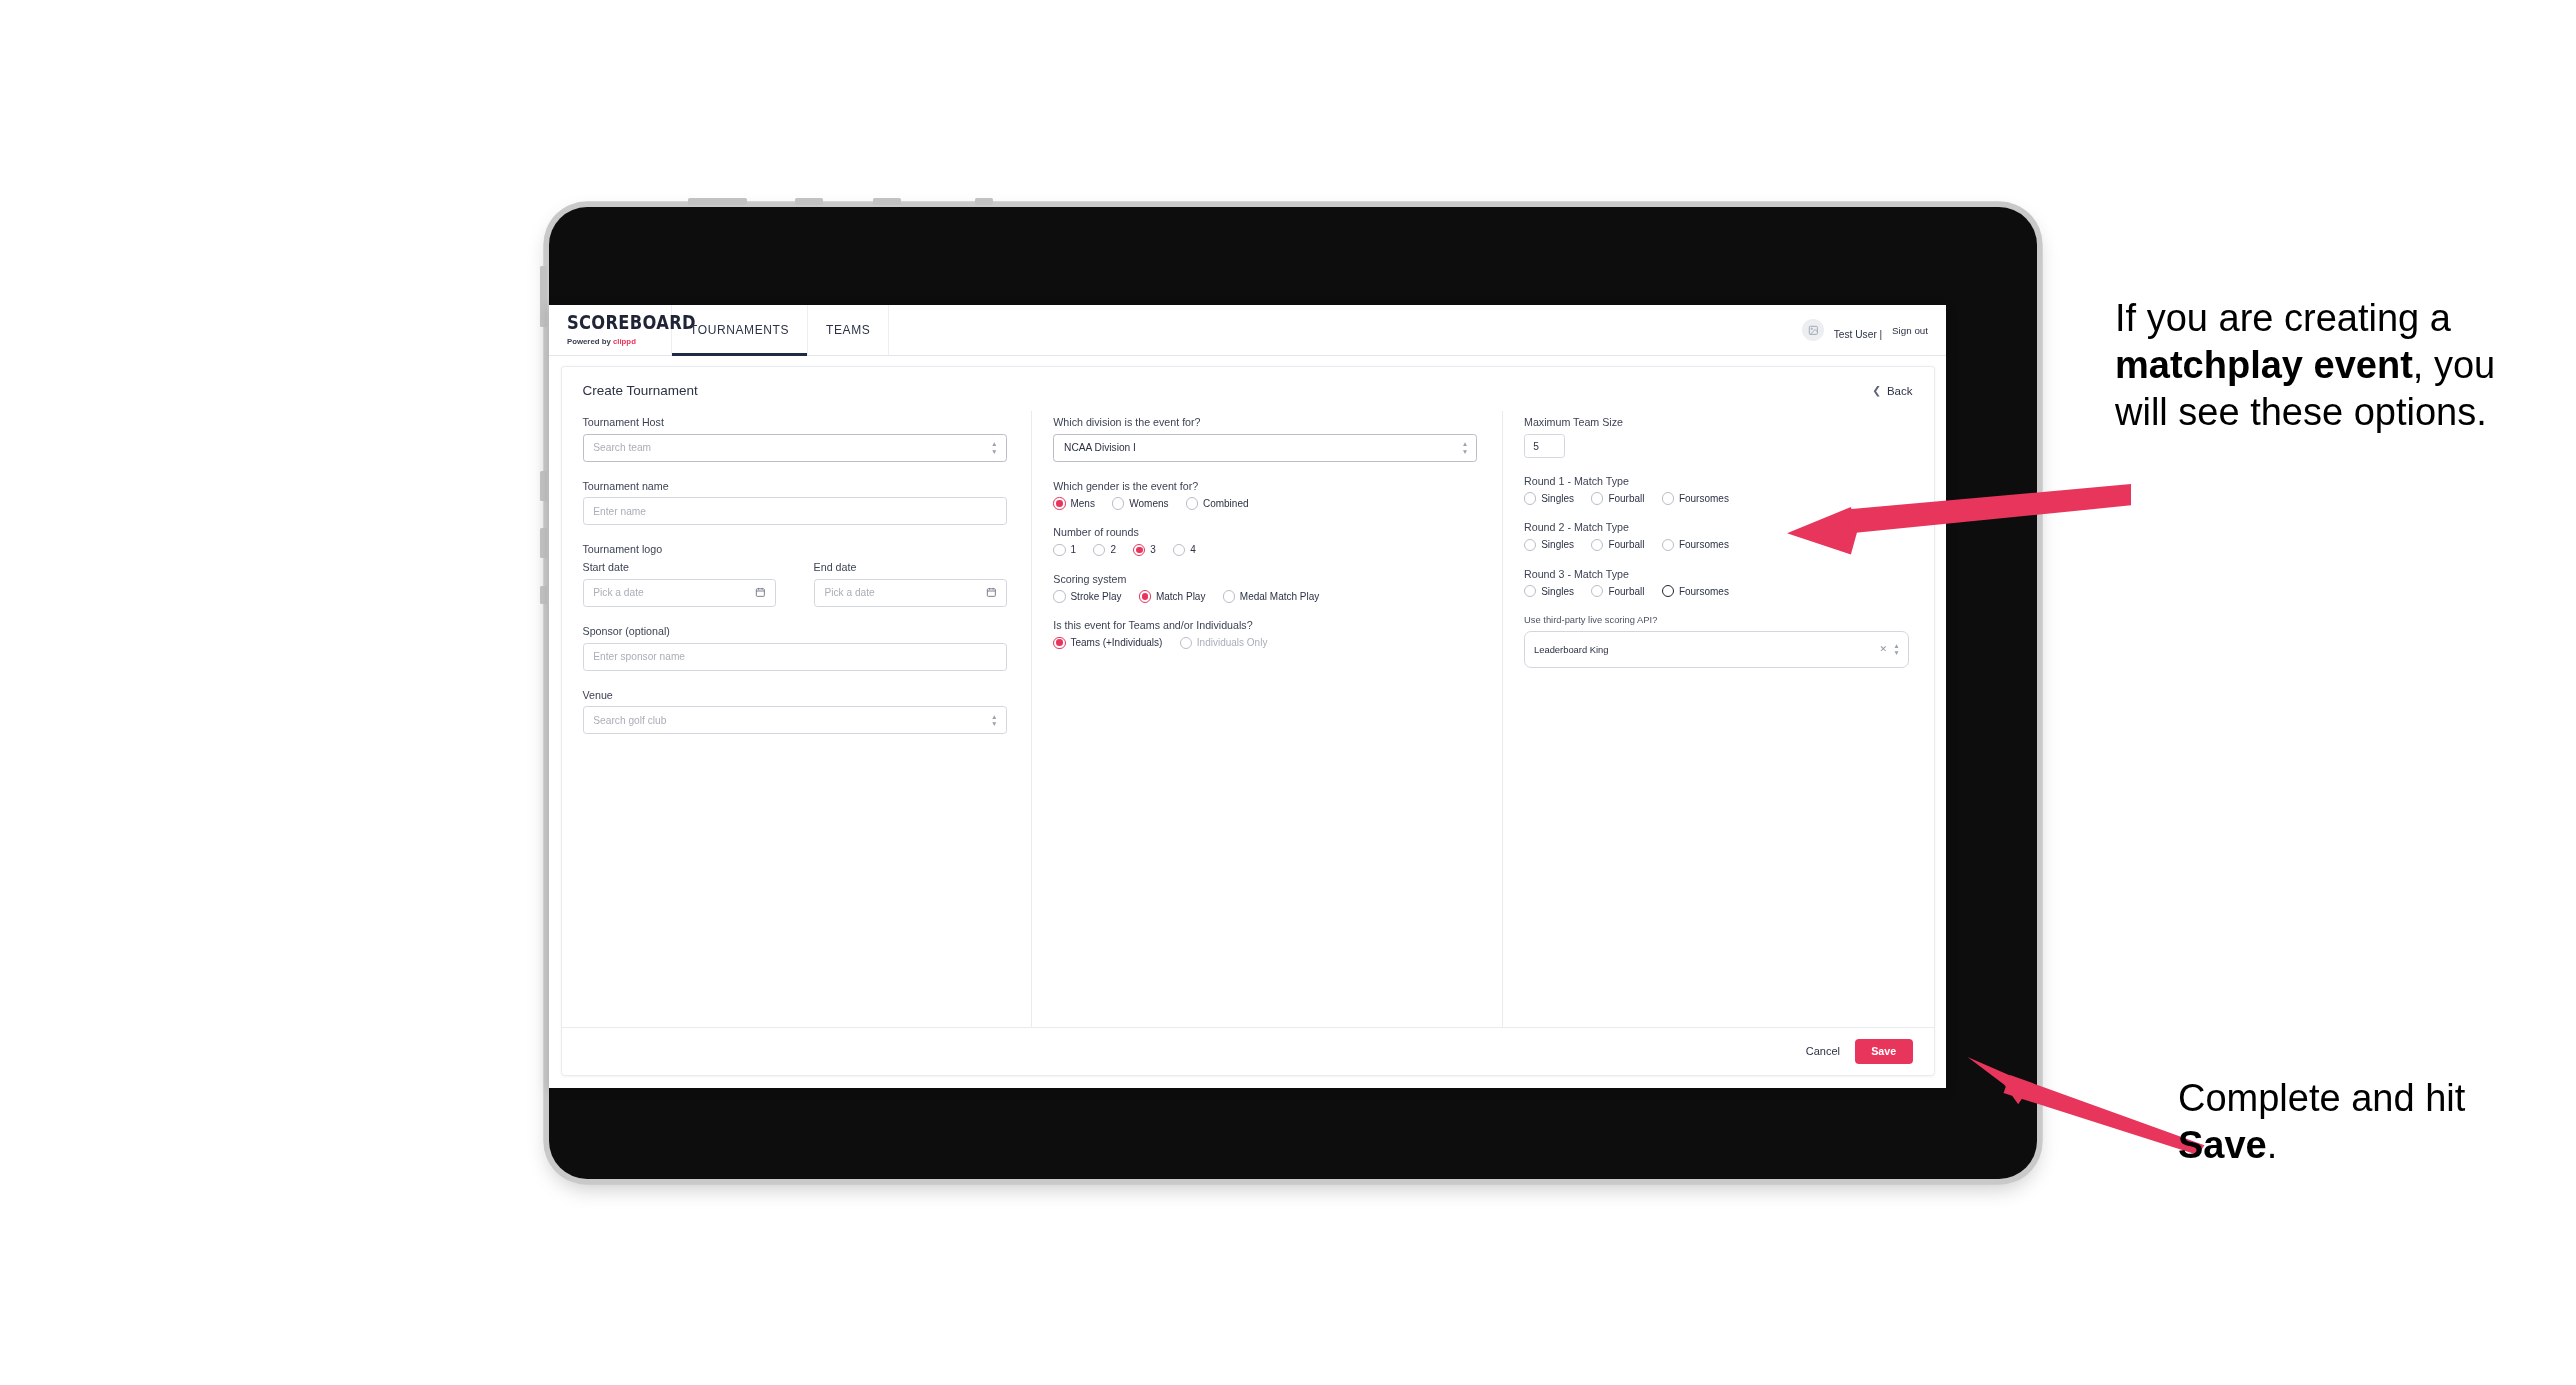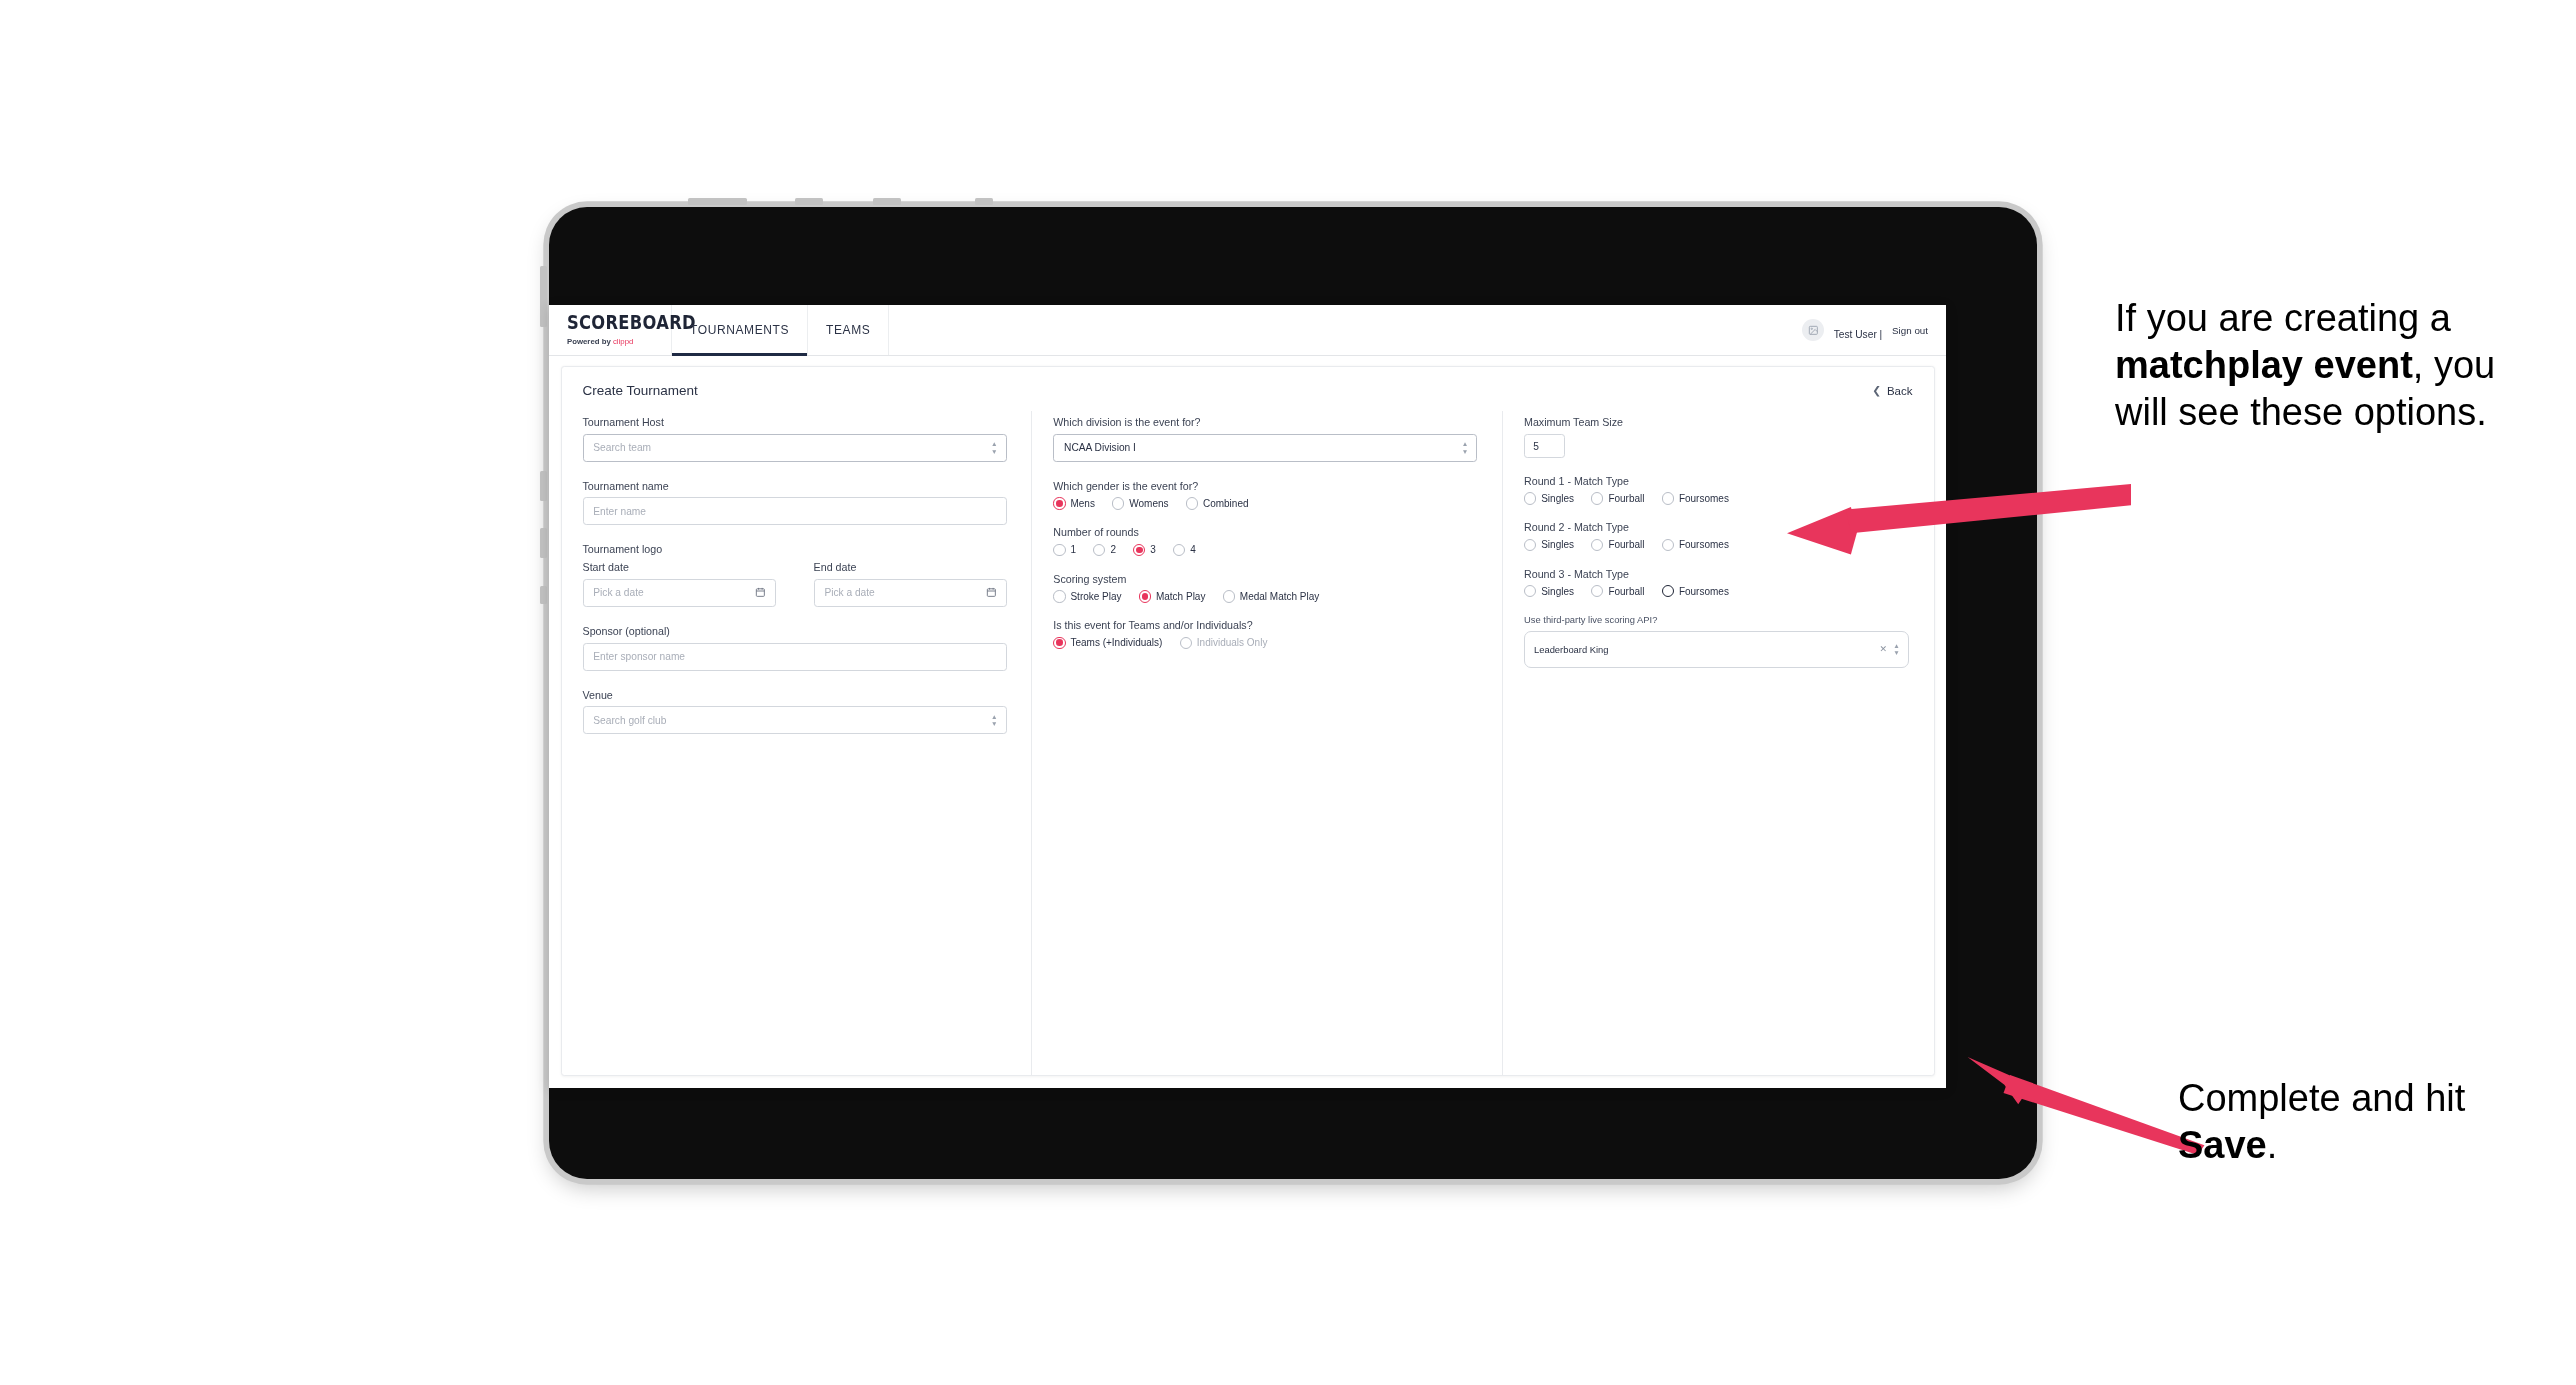--- a/index.html
+++ b/index.html
@@ -48,21 +48,21 @@
     width: 123px; padding-left: 18px; display: flex; flex-direction: column;
     justify-content: center; border-right: 0.8px solid #eceef0;
   }
   .brand-word {
     font-family: "DejaVu Sans", sans-serif;
     font-weight: 700; font-size: 17px; letter-spacing: 0.3px;
     color: #1f2536; line-height: 1;
     transform: scaleY(1.18) scaleX(.96); transform-origin: left center;
   }
   .brand-sub { font-size: 7.8px; color: #3a4152; margin-top: 5.7px; font-weight: 600; }
-  .brand-sub .clippd { color: #e8355c; font-weight: 400; }
+  .brand-sub .clippd { color: #e8355c; font-weight: 700; }
 
   .nav-tabs { display: flex; align-items: stretch; }
   .nav-tab {
     display: flex; align-items: center; padding: 0 18px;
     font-size: 12px; letter-spacing: 0.6px; color: #2b3245;
     border-right: 0.8px solid #eceef0; position: relative; cursor: pointer;
   }
   .nav-tab.active::after {
     content: ""; position: absolute; left: 0; right: 0; bottom: -0.8px;
     height: 2.5px; background: #1f2a44;
@@ -427,20 +427,24 @@
               <span class="api-x">✕</span>
               <span class="chev-ud">
                   <span>▲</span>
                   <span>▼</span>
                 </span>
             </div>
           </div>
 
         </div>
 
+        <div class="card-foot">
+          <button class="btn-cancel">Cancel</button>
+          <button class="btn-save">Save</button>
+        </div>
       </div>
 
     </div>
   </div>
 
   <svg class="arrow" style="left:1787px; top:484px; width:344px; height:123px;" viewBox="0 0 420 150">
     <polygon points="0,60 78,28 86,57 78,86" fill="#e8355c"></polygon>
     <polygon points="72,31 420,0 420,26 78,60" fill="#e8355c"></polygon>
   </svg>
 

